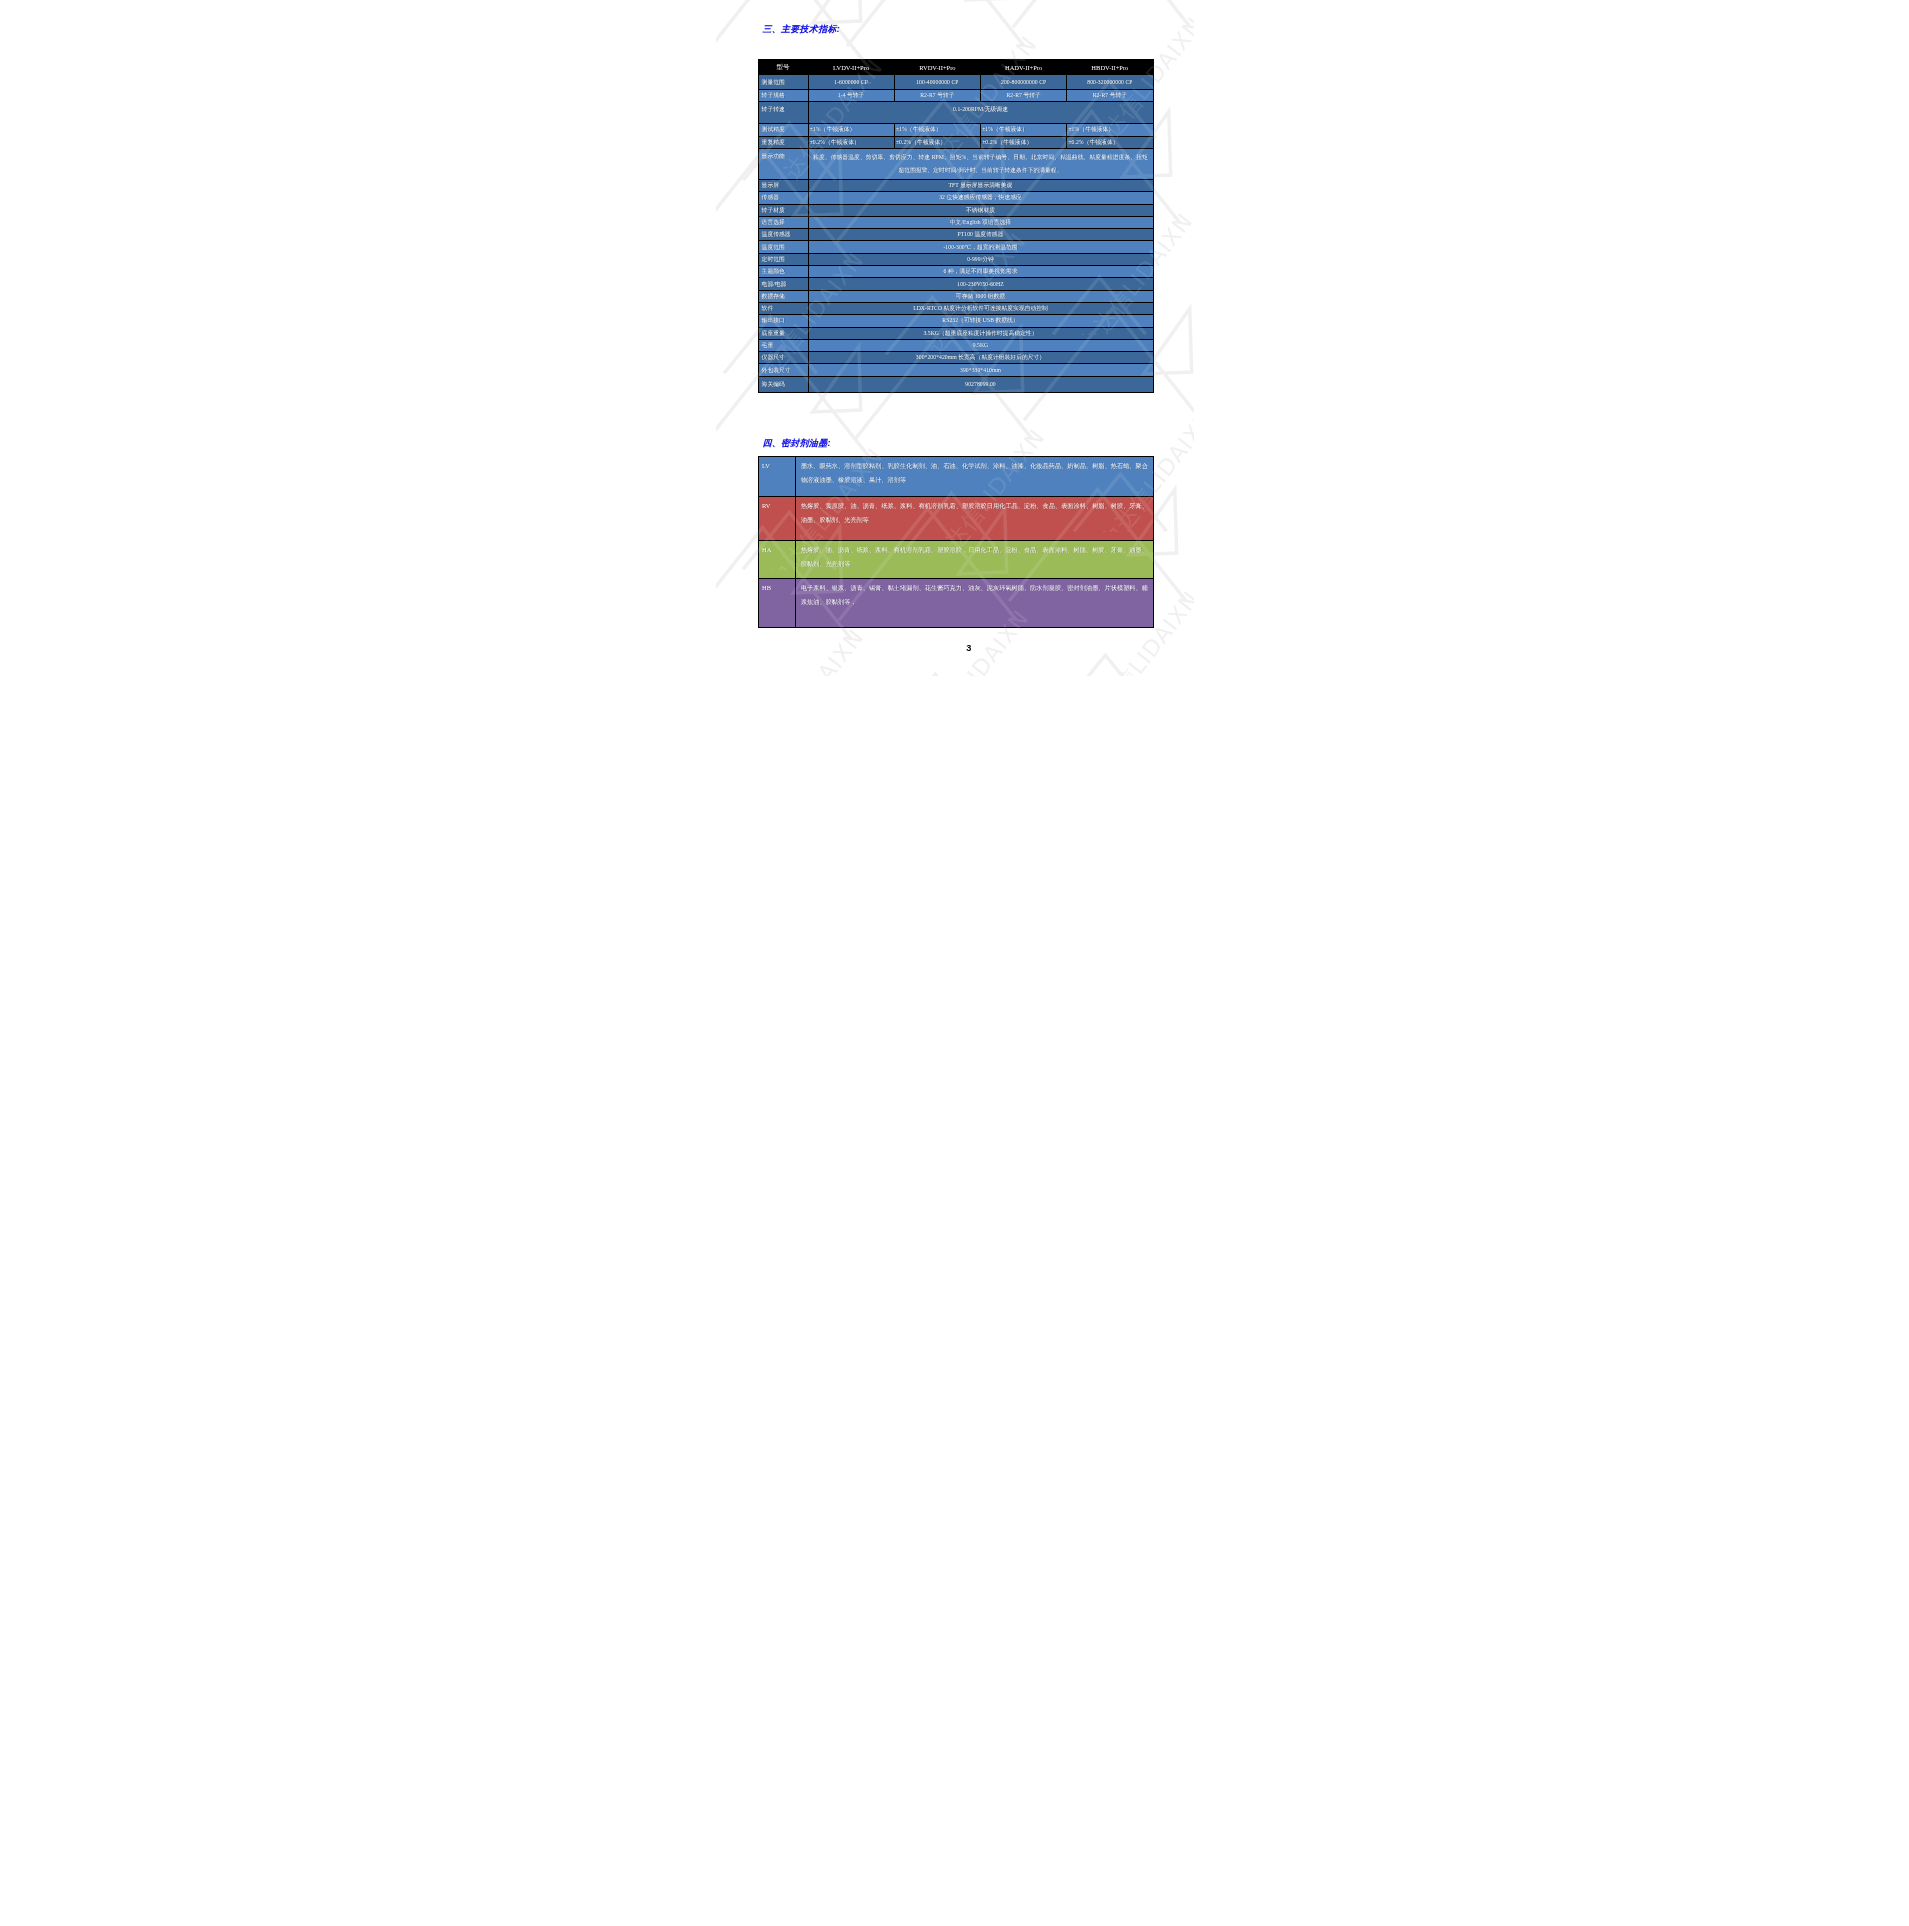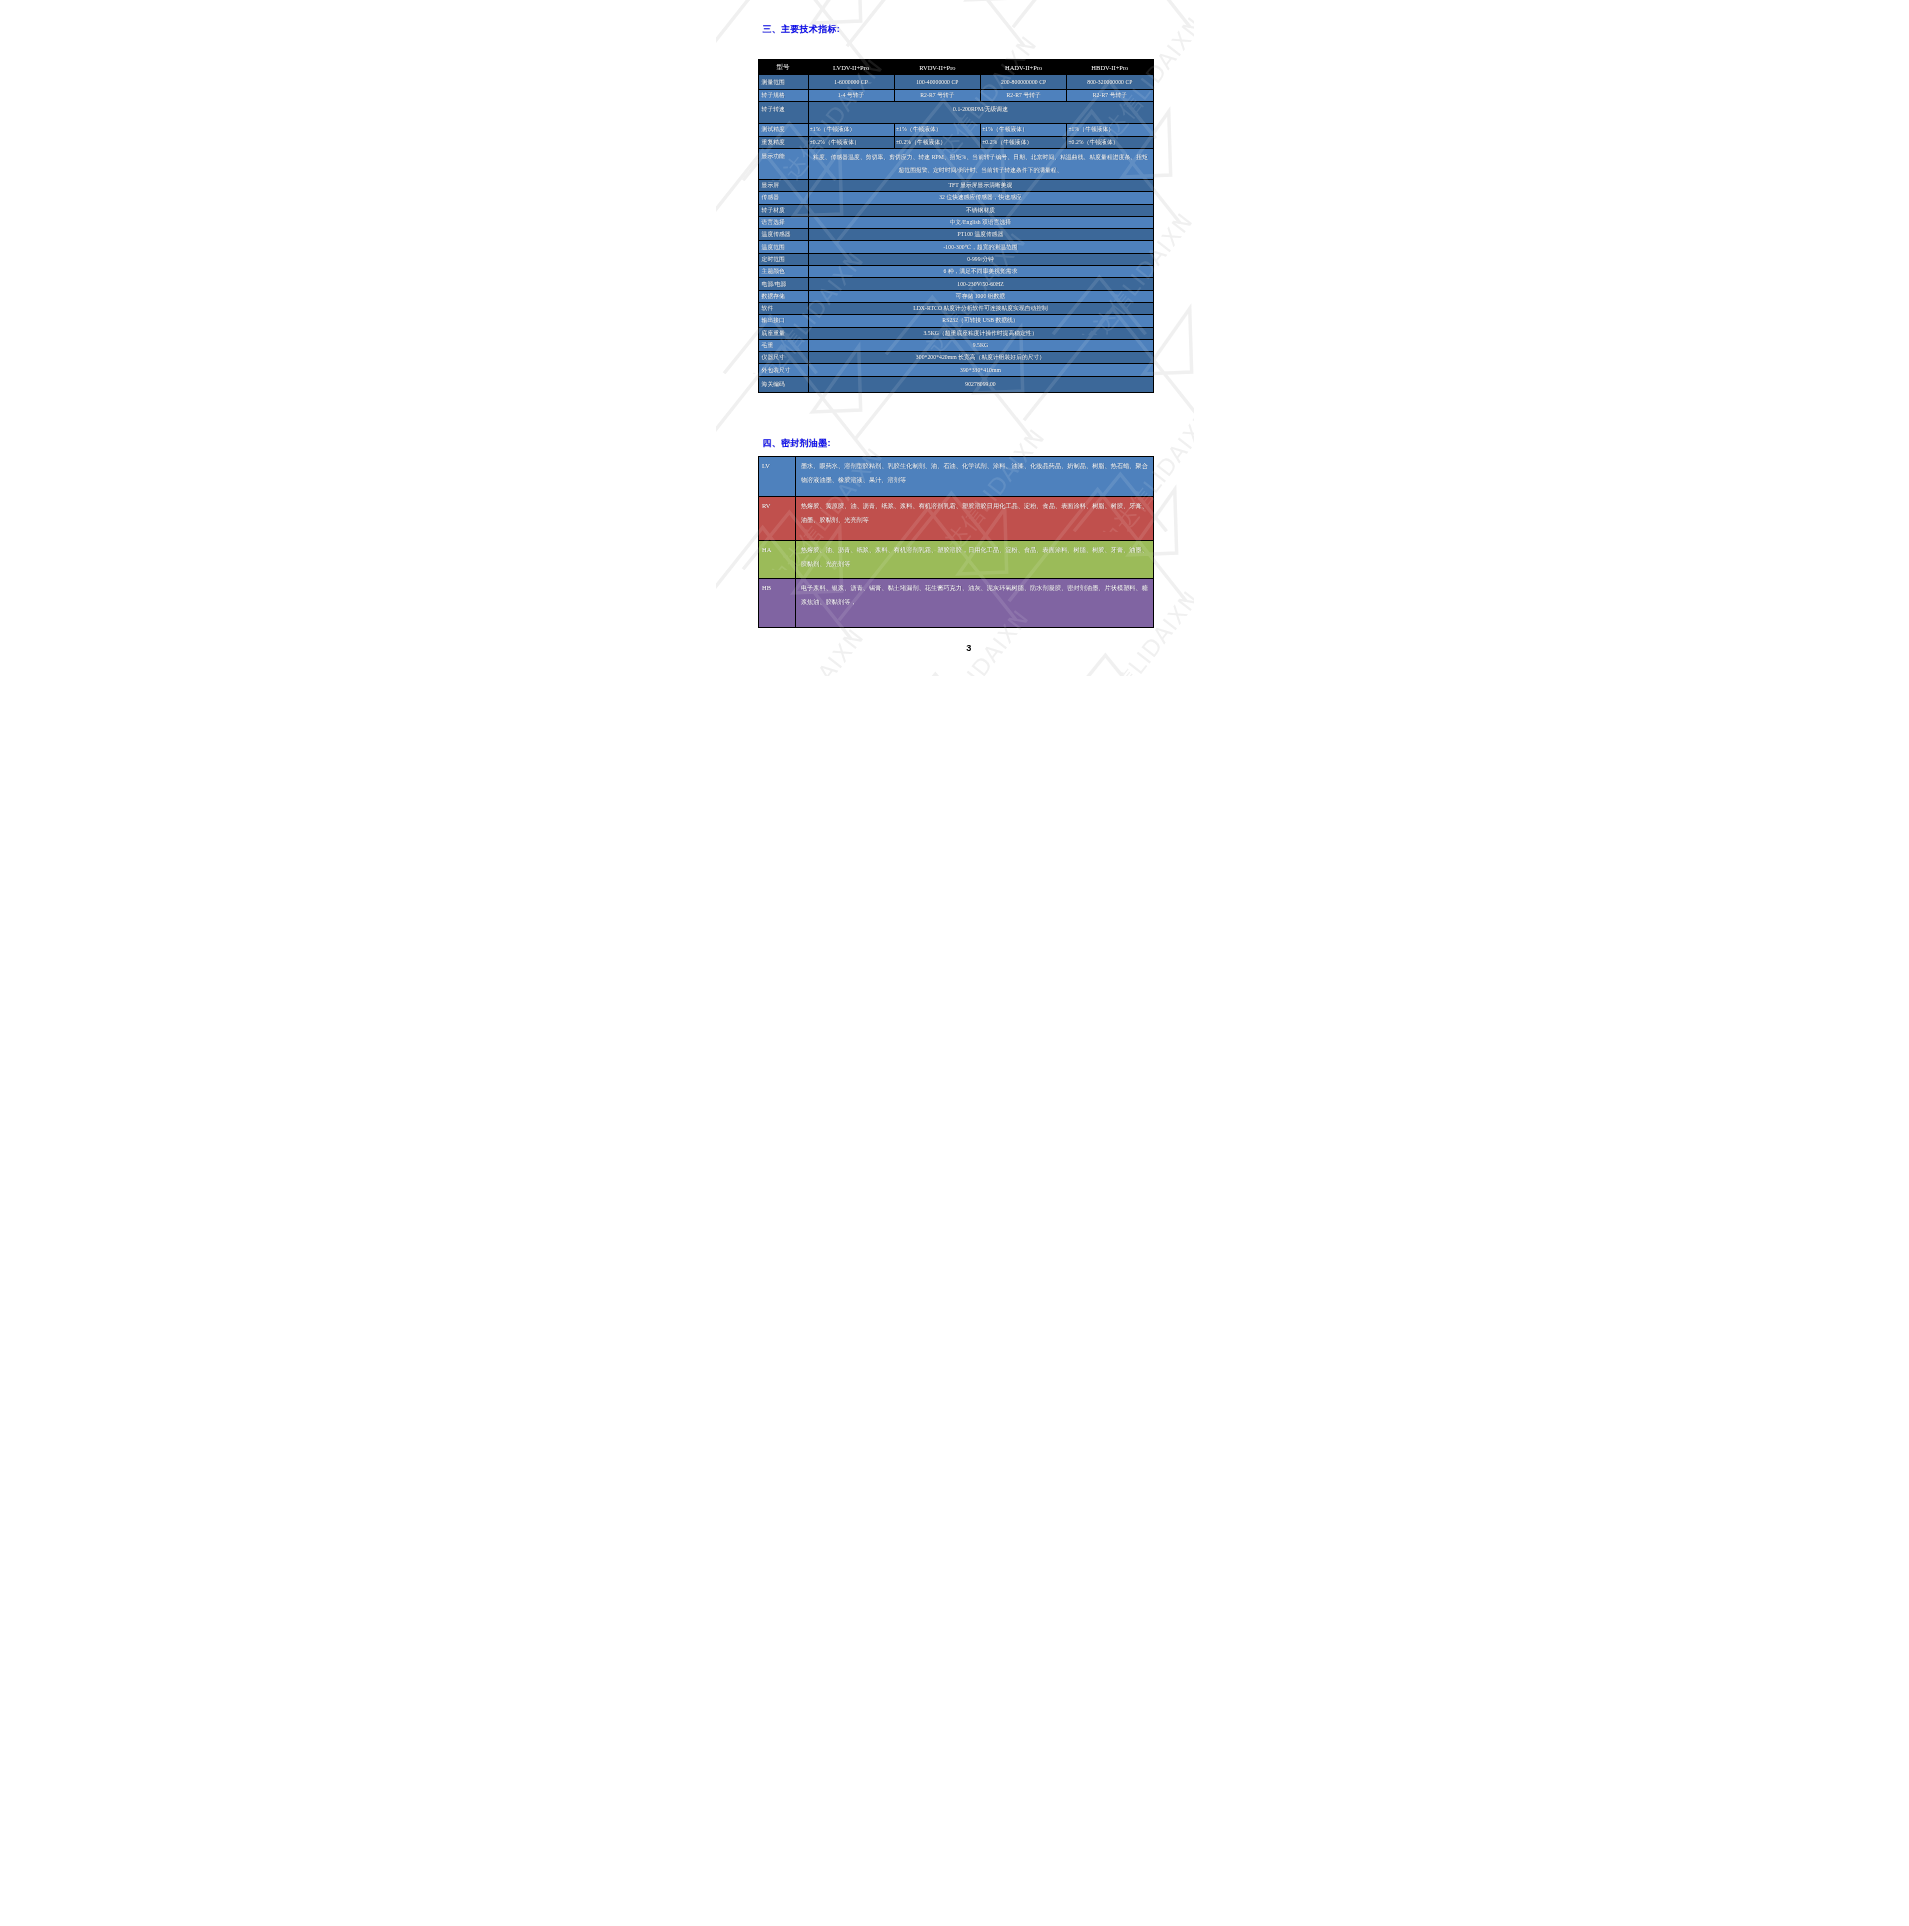--- a/index.html
+++ b/index.html
@@ -12,21 +12,21 @@
   
   .wm-layer { position:absolute; left:0; top:0; width:100%; height:100%;
               z-index:0; pointer-events:none; }
   .wm-top   { z-index:5; opacity:.10; }
   .wm-tile  { position:absolute; width:193px; height:239px; }
 
   .content { position:absolute; left:0; top:0; width:100%; height:100%; z-index:1; }
 
   .heading { position:absolute; font-family:"Liberation Sans","DejaVu Sans",sans-serif;
              font-weight:bold; color:var(--heading,#0000f0); font-size:8.9px;
-             letter-spacing:0.4px; text-shadow:0.4px 0.4px 0 #c9c9c9; }
+             letter-spacing:0.4px; text-shadow:0.4px 0.4px 0 #c9c9c9;font-style:italic; }
   .h-specs { left:47px; top:23px; }
   .h-rec   { left:47px; top:437px; }
 
   table { border-collapse:collapse; table-layout:fixed; }
 
   
   .spec-table { position:absolute; left:42px; top:59px; width:396px; }
   .spec-table th, .spec-table td {
       border:1.2px solid var(--table-border,#000);
       color:var(--cell-text,#fff); font-size:5.8px;

